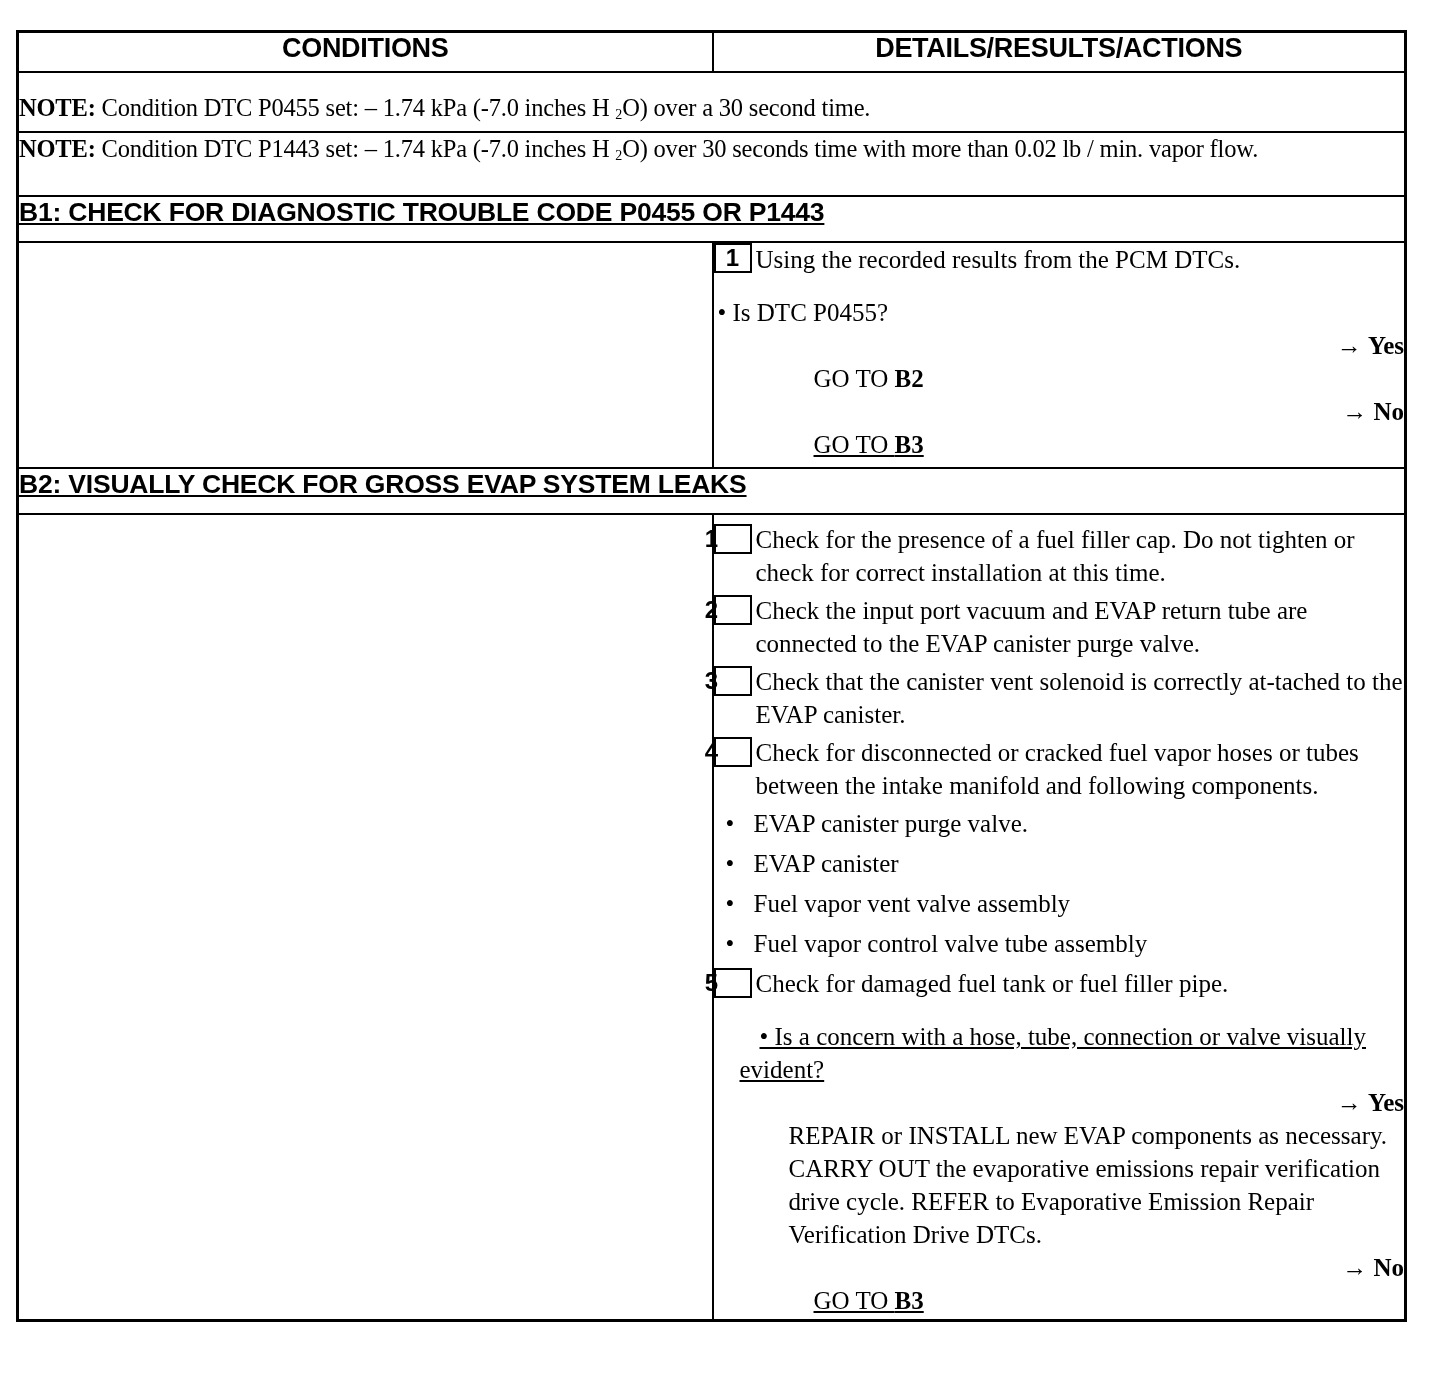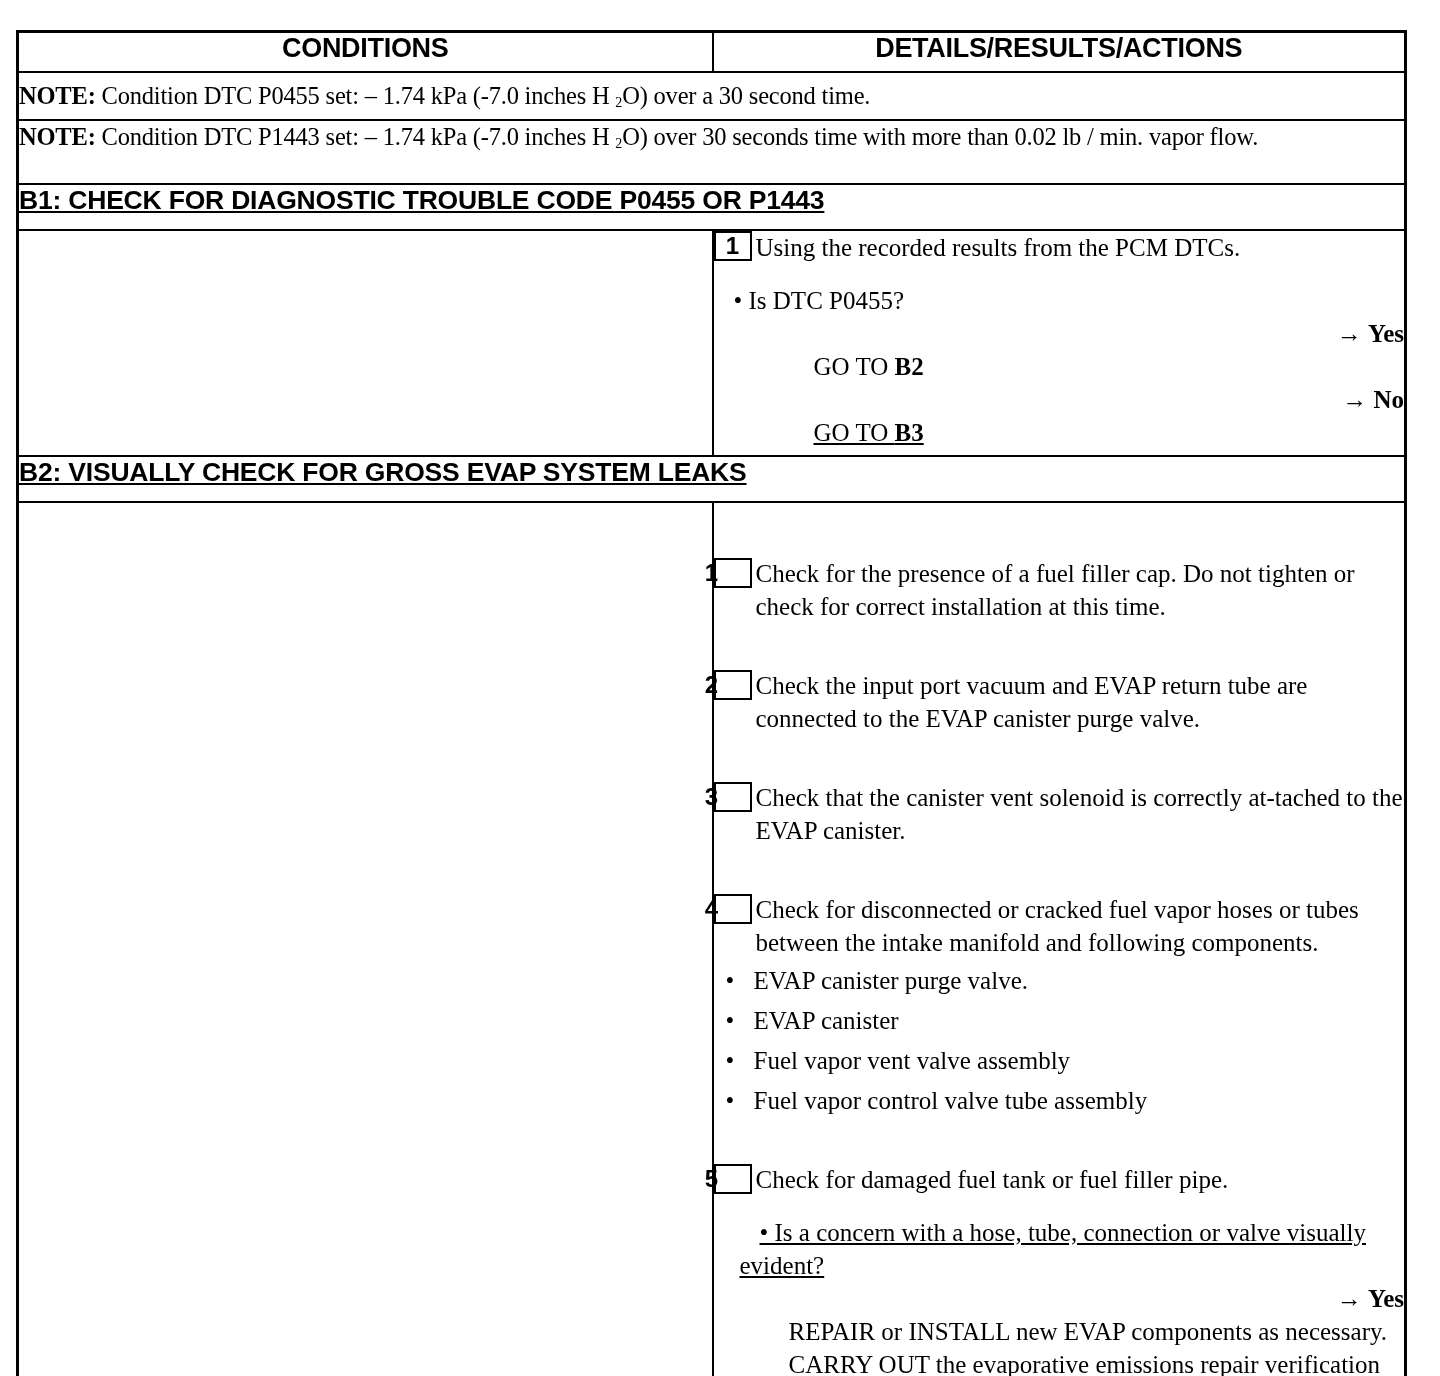--- a/index.html
+++ b/index.html
@@ -12,24 +12,24 @@
   th.hdr { font-family: "Liberation Sans", sans-serif; font-weight: bold; font-size: 27px; height: 38px; text-align: center; vertical-align: middle; letter-spacing: -0.3px; }
   td.note { font-family: "Liberation Serif", serif; font-size: 24.5px; line-height: 32px; padding: 8px 4px 4px 4px; letter-spacing: -0.2px; }
   td.note b { font-weight: bold; }
   td.note sub { font-size: 14px; vertical-align: -3px; }
   td.step { font-family: "Liberation Sans", sans-serif; font-weight: bold; font-size: 26.5px; height: 44px; vertical-align: middle; padding-left: 10px; letter-spacing: -0.2px; text-decoration: underline; }
   td.cond { }
   td.det { font-family: "Liberation Serif", serif; font-size: 25px; line-height: 33px; padding: 7px 8px 0 8px; }
   .num { display: inline-block; border: 2.5px solid #000; font-family: "Liberation Sans", sans-serif; font-weight: bold; font-size: 24px; line-height: 26px; width: 34px; text-align: center; margin-right: 4px; vertical-align: 1px; }
   .action { display: flex; align-items: flex-start; margin-bottom: 5px; }
   .action .txt { flex: 1; text-indent: 0; }
-  .action.wrap { display: block; padding-left: 42px; text-indent: -42px; margin-top: 46px; }
+  .action.wrap { display: block; padding-left: 42px; text-indent: -42px; }
   .bullet { padding-left: 12px; margin-bottom: 7px; display: flex; }
   .bullet .dot { width: 28px; }
-  .q { margin-top: 20px; padding-left: 20px; }
+  .q { margin-top: 20px; padding-left: 4px; }
   .arrow-line { padding-left: 20px; text-align: right; }
   .arrow-line b { font-weight: bold; }
   .goto { padding-left: 100px; }
   .goto b { font-weight: bold; }
   .goto-block { padding-left: 75px; }
   .pb { padding-bottom: 2px; text-decoration: underline; }
 </style>
 </head>
 <body>
 
@@ -39,21 +39,21 @@
         <col class="c1">
         <col class="c2">
       </colgroup>
     <tbody>
         <tr>
       <th class="hdr">CONDITIONS</th>
       <th class="hdr">DETAILS/RESULTS/ACTIONS</th>
     </tr>
 
     <tr>
-      <td class="note" colspan="2" style="height:34px;padding-top:7px;margin-left:15px;">
+      <td class="note" colspan="2" style="height:34px;padding-top:19px;margin-left:15px;">
         <b>NOTE:</b>
         <span>Condition DTC P0455 set: – 1.74 kPa (-7.0 inches H </span><sub>2</sub><span>O) over a 30 second time.</span>
       </td>
     </tr>
     <tr>
       <td class="note" colspan="2" style="height:62px;">
         <b>NOTE:</b>
         <span>Condition DTC P1443 set: – 1.74 kPa (-7.0 inches H </span><sub>2</sub><span>O) over 30 seconds time with more than 0.02 lb / min. vapor flow.</span>
       </td>
     </tr>

